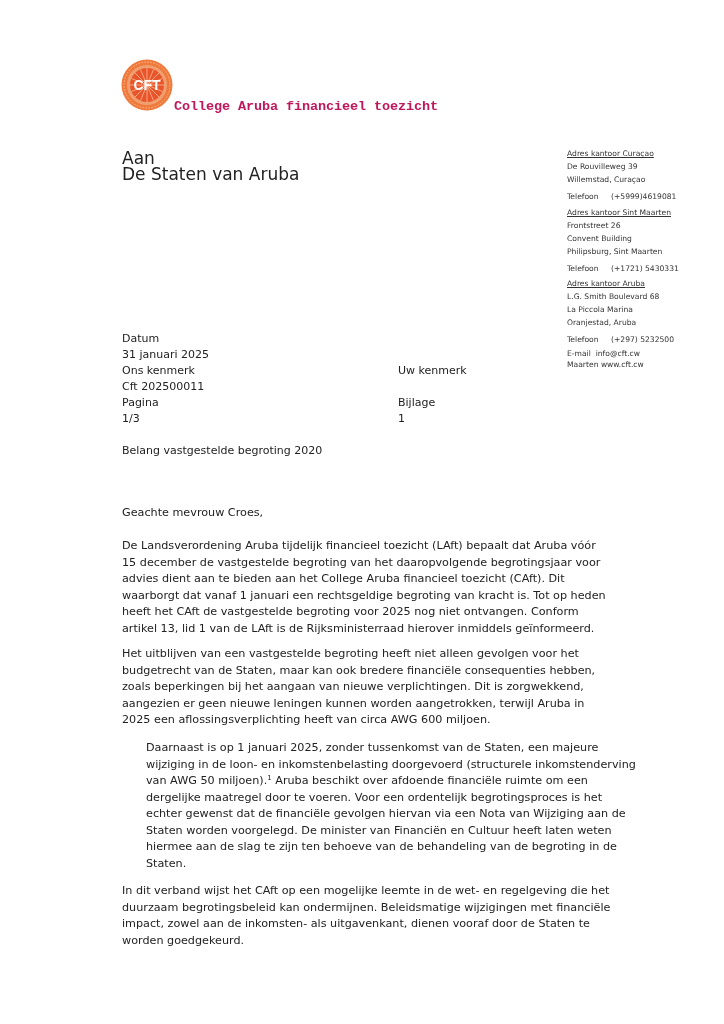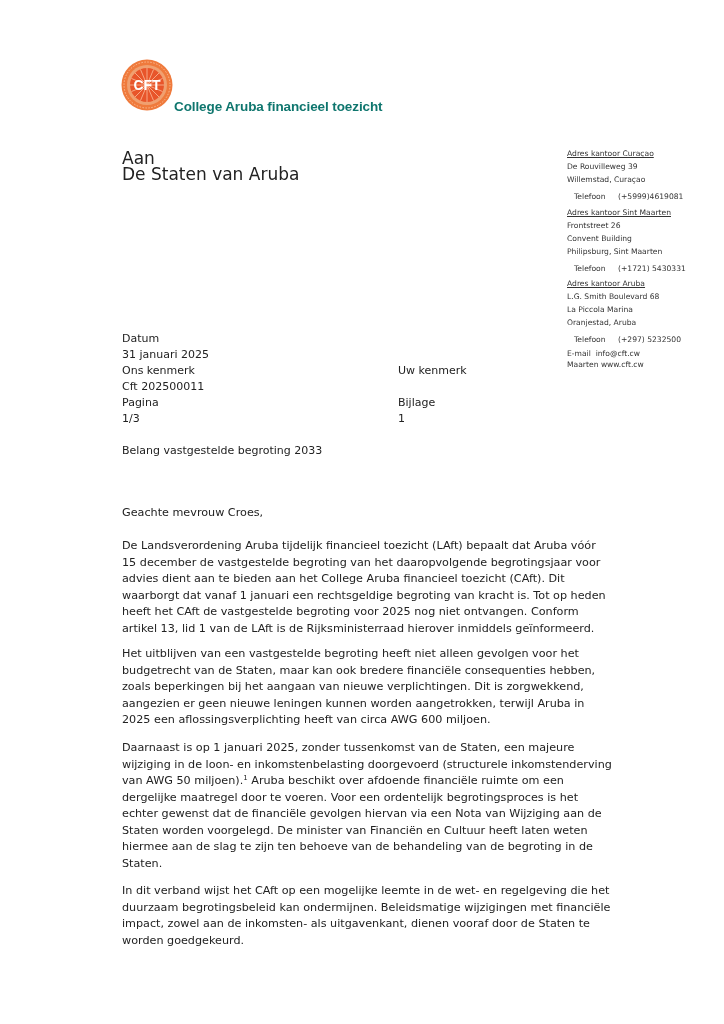--- a/index.html
+++ b/index.html
@@ -1,25 +1,25 @@
 <!DOCTYPE html>
 <html><head>
   <meta charset="utf-8">
   <style>
     html, body { margin: 0; padding: 0; background: #ffffff; }
     body { width: 724px; height: 1024px; position: relative; overflow: hidden;
       font-family: "DejaVu Sans", sans-serif; color: #222222; }
     .abs { position: absolute; }
     .logo { left: 121px; top: 59px; width: 52px; height: 52px; }
-    .org-name { left: 174px; top: 99px; font-family: Liberation Sans, sans-serif;
-      font-weight: bold; font-size: 13.5px; color: #0f766e; letter-spacing: -0.1px; }
+    .org-name { left: 174px; top: 99px; font-family: Liberation Mono, monospace;
+      font-weight: bold; font-size: 13.5px; color: #be185d; letter-spacing: -0.1px; }
     .t12 { font-size: 17px; line-height: 16px; }
     .addr { left: 567px; font-size: 7.6px; line-height: 13px; color: #333; }
     .addr .h { text-decoration: underline; }
-    .addr .tel { margin-top: 4px; margin-left: 7px; }
+    .addr .tel { margin-top: 4px; }
     .addr .tel span.lbl { display: inline-block; width: 44px; }
     .meta { font-size: 11px; line-height: 16px; }
     .para { left: 122px; width: 490px; font-size: 11.2px; line-height: 16.5px; }
     sup { font-size: 7px; vertical-align: 4px; line-height: 0; }
   </style>
 </head>
 <body>
 
 <div class="abs logo">
   <svg width="52" height="52" viewBox="0 0 52 52">
@@ -94,26 +94,26 @@
   <div>1/3</div>
 </div>
 <div class="abs meta" style="left:398px; top:363px;">
   <div>Uw kenmerk</div>
   <div style="height:16px;"></div>
   <div>Bijlage</div>
   <div>1</div>
 </div>
 
 <div class="abs meta" style="left:122px; top:443px;">
-  <div>Belang vastgestelde begroting 2033</div>
+  <div>Belang vastgestelde begroting 2020</div>
 </div>
 
 <div class="abs para" style="top:505px;">Geachte mevrouw Croes,</div>
 
 <div class="abs para" style="top:538px;">De Landsverordening Aruba tijdelijk financieel toezicht (LAft) bepaalt dat Aruba vóór 15 december de vastgestelde begroting van het daaropvolgende begrotingsjaar voor advies dient aan te bieden aan het College Aruba financieel toezicht (CAft). Dit waarborgt dat vanaf 1 januari een rechtsgeldige begroting van kracht is. Tot op heden heeft het CAft de vastgestelde begroting voor 2025 nog niet ontvangen. Conform artikel 13, lid 1 van de LAft is de Rijksministerraad hierover inmiddels geïnformeerd.</div>
 
 <div class="abs para" style="top:646px;">Het uitblijven van een vastgestelde begroting heeft niet alleen gevolgen voor het budgetrecht van de Staten, maar kan ook bredere financiële consequenties hebben, zoals beperkingen bij het aangaan van nieuwe verplichtingen. Dit is zorgwekkend, aangezien er geen nieuwe leningen kunnen worden aangetrokken, terwijl Aruba in 2025 een aflossingsverplichting heeft van circa AWG 600 miljoen.</div>
 
-<div class="abs para" style="top:740px;">
+<div class="abs para" style="top:740px;margin-left:24px;">
   <span>Daarnaast is op 1 januari 2025, zonder tussenkomst van de Staten, een majeure wijziging in de loon- en inkomstenbelasting doorgevoerd (structurele inkomstenderving van AWG 50 miljoen).</span><sup>1</sup><span> Aruba beschikt over afdoende financiële ruimte om een dergelijke maatregel door te voeren. Voor een ordentelijk begrotingsproces is het echter gewenst dat de financiële gevolgen hiervan via een Nota van Wijziging aan de Staten worden voorgelegd. De minister van Financiën en Cultuur heeft laten weten hiermee aan de slag te zijn ten behoeve van de behandeling van de begroting in de Staten.</span>
 </div>
 
 <div class="abs para" style="top:883px;">In dit verband wijst het CAft op een mogelijke leemte in de wet- en regelgeving die het duurzaam begrotingsbeleid kan ondermijnen. Beleidsmatige wijzigingen met financiële impact, zowel aan de inkomsten- als uitgavenkant, dienen vooraf door de Staten te worden goedgekeurd.</div>
 
 </body></html>

